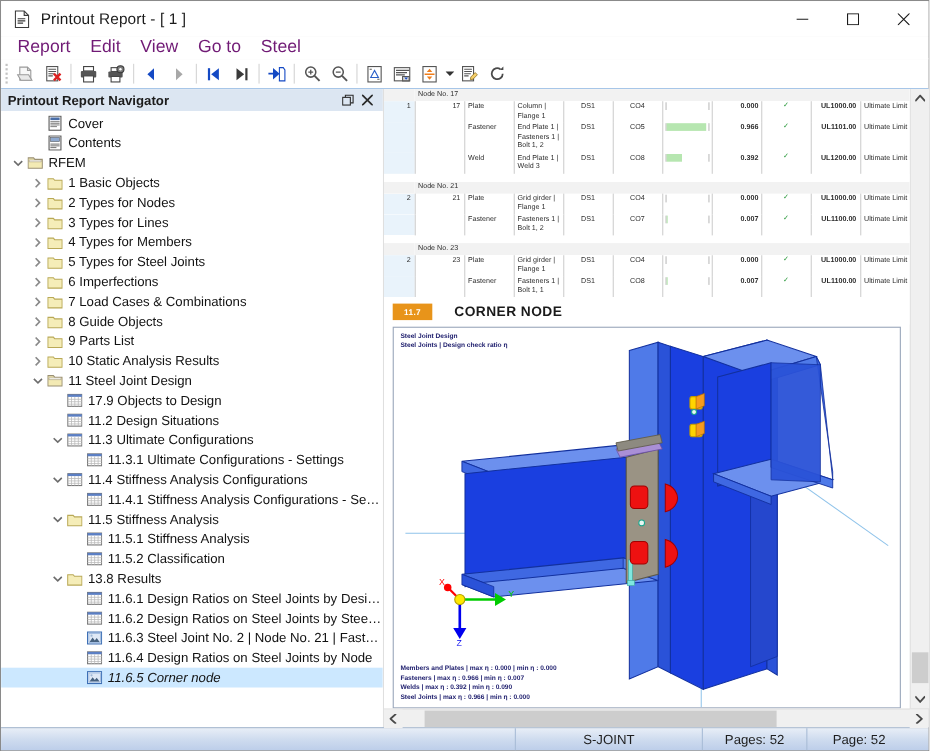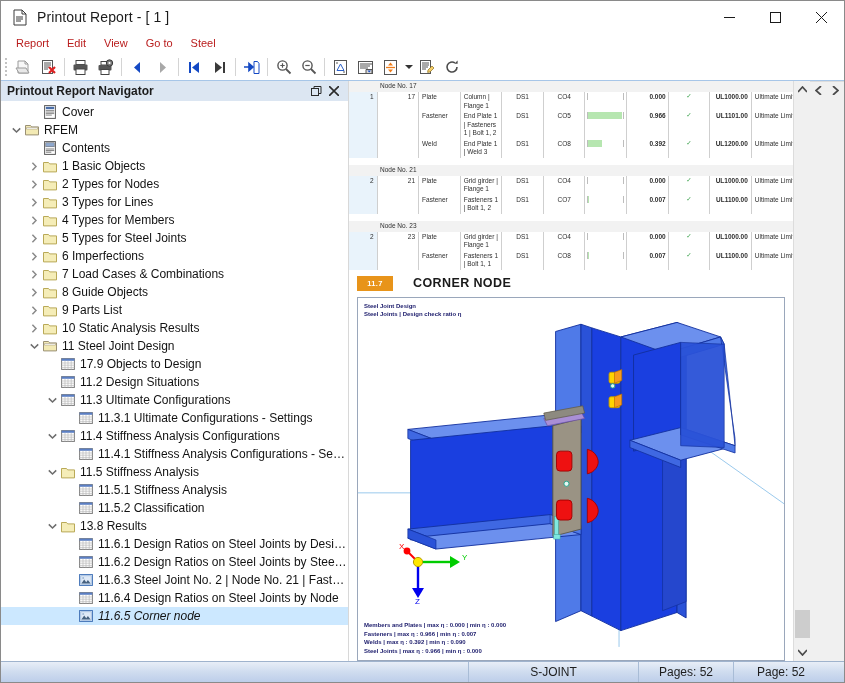--- a/index.html
+++ b/index.html
@@ -50,22 +50,22 @@
     height: 21px;
     background: #ffffff;
     display: flex;
     align-items: center;
     padding-left: 6px;
     flex: 0 0 auto;
     border-bottom: 1px solid #ffffff;
   }
   .menu-item {
     padding: 2px 9px;
-    font-size: 11px;
-    color: #b91c1c;
+    font-size: 16px;
+    color: #701a75;
     line-height: 16px;
   }
 
   
   .toolbar {
     height: 27px;
     background: #ffffff;
     display: flex;
     align-items: center;
     padding-left: 2px;
@@ -152,21 +152,21 @@
     flex: 0 0 18px;
     display: flex; align-items: center; justify-content: center;
     margin-right: 3px;
   }
   .tlabel { overflow: hidden; text-overflow: ellipsis; }
 
   
   .docpane {
     flex: 1 1 auto;
     display: flex;
-    flex-direction: row;
+    flex-direction: column;
     min-width: 0;
     background: #f0f0f0;
     position: relative;
   }
   .doc-scrollarea {
     flex: 1 1 auto;
     display: flex;
     min-height: 0;
   }
   .doc-canvas {
@@ -535,45 +535,45 @@
             <div class="ticon">
               <svg width="14" height="14" viewBox="0 0 14 14">
                 <rect x="1.6" y="0.6" width="10.8" height="12.8" fill="#ffffff" stroke="#5a5a5a"></rect>
                 <rect x="2.8" y="1.8" width="8.4" height="2.4" fill="#4a6ea8"></rect>
                 <path d="M2.8 5.6h8.4M2.8 7.1h8.4M2.8 8.6h8.4M2.8 10.1h6" stroke="#6d6d6d" stroke-width=".8"></path>
               </svg>
             </div>
             <div class="tlabel">Cover</div>
           </div>
           <div class="tnode">
-            <div style="flex: 0 0 8px;"></div>
-            <div class="twist">
-              <svg width="9" height="7" viewBox="0 0 9 7">
-                <path d="M0.8 1.4L4.5 5 8.2 1.4" fill="none" stroke="#6d6d6d" stroke-width="1.5"></path>
-              </svg>
-            </div>
-            <div class="ticon">
-              <svg width="14" height="14" viewBox="0 0 14 14">
-                <path d="M0.5 2.5h5l1.2 1.4h6.8v8H0.5z" fill="#f3eab4" stroke="#9a9074"></path>
-                <path d="M1.5 4.5h11v1.6h-11z" fill="#ffffff" stroke="#9a9074" stroke-width=".5"></path>
-              </svg>
-            </div>
-            <div class="tlabel">RFEM</div>
-          </div>
-          <div class="tnode">
             <div style="flex: 0 0 26px;"></div>
             <div class="twist empty"></div>
             <div class="ticon">
               <svg width="14" height="14" viewBox="0 0 14 14">
                 <rect x="1.6" y="0.6" width="10.8" height="12.8" fill="#ffffff" stroke="#5a5a5a"></rect>
                 <rect x="2.8" y="1.8" width="8.4" height="4" fill="#8fa9cf" stroke="#5a5a5a" stroke-width=".5"></rect>
                 <path d="M2.8 8h8.4M2.8 9.6h8.4M2.8 11.2h5.5" stroke="#6d6d6d" stroke-width=".9"></path>
               </svg>
             </div>
             <div class="tlabel">Contents</div>
+          </div>
+          <div class="tnode">
+            <div style="flex: 0 0 8px;"></div>
+            <div class="twist">
+              <svg width="9" height="7" viewBox="0 0 9 7">
+                <path d="M0.8 1.4L4.5 5 8.2 1.4" fill="none" stroke="#6d6d6d" stroke-width="1.5"></path>
+              </svg>
+            </div>
+            <div class="ticon">
+              <svg width="14" height="14" viewBox="0 0 14 14">
+                <path d="M0.5 2.5h5l1.2 1.4h6.8v8H0.5z" fill="#f3eab4" stroke="#9a9074"></path>
+                <path d="M1.5 4.5h11v1.6h-11z" fill="#ffffff" stroke="#9a9074" stroke-width=".5"></path>
+              </svg>
+            </div>
+            <div class="tlabel">RFEM</div>
           </div>
           <div class="tnode">
             <div style="flex: 0 0 26px;"></div>
             <div class="twist">
               <svg width="7" height="9" viewBox="0 0 7 9">
                 <path d="M1.4 0.8L5 4.5 1.4 8.2" fill="none" stroke="#8a8a8a" stroke-width="1.5"></path>
               </svg>
             </div>
             <div class="ticon">
               <svg width="14" height="14" viewBox="0 0 14 14">

